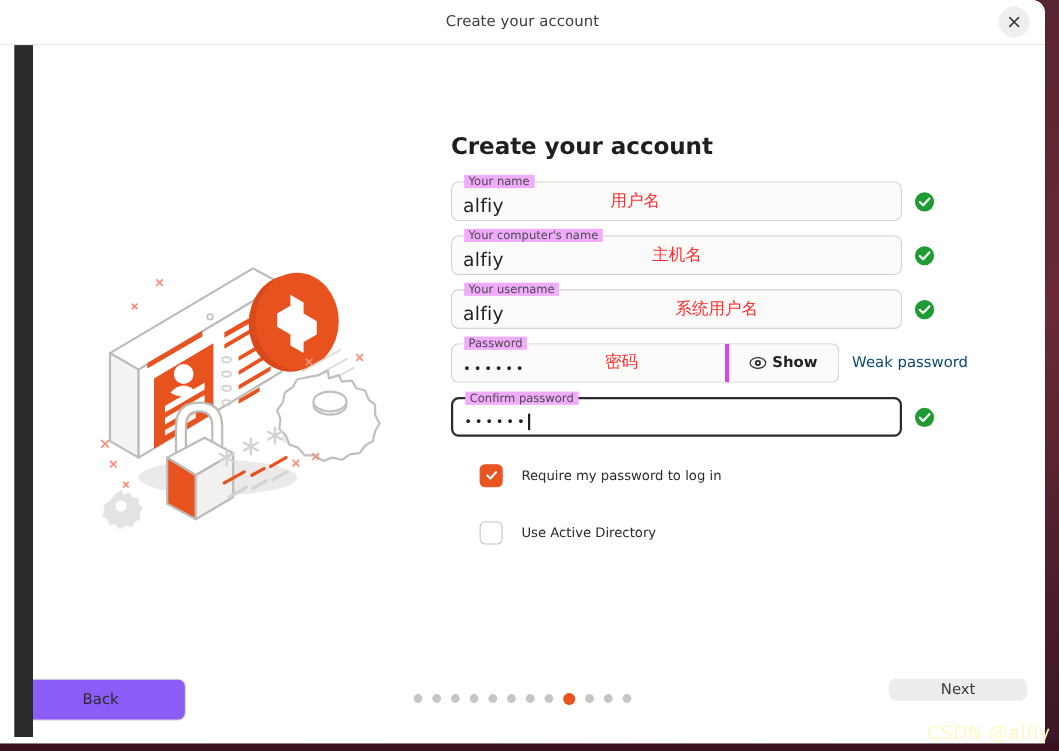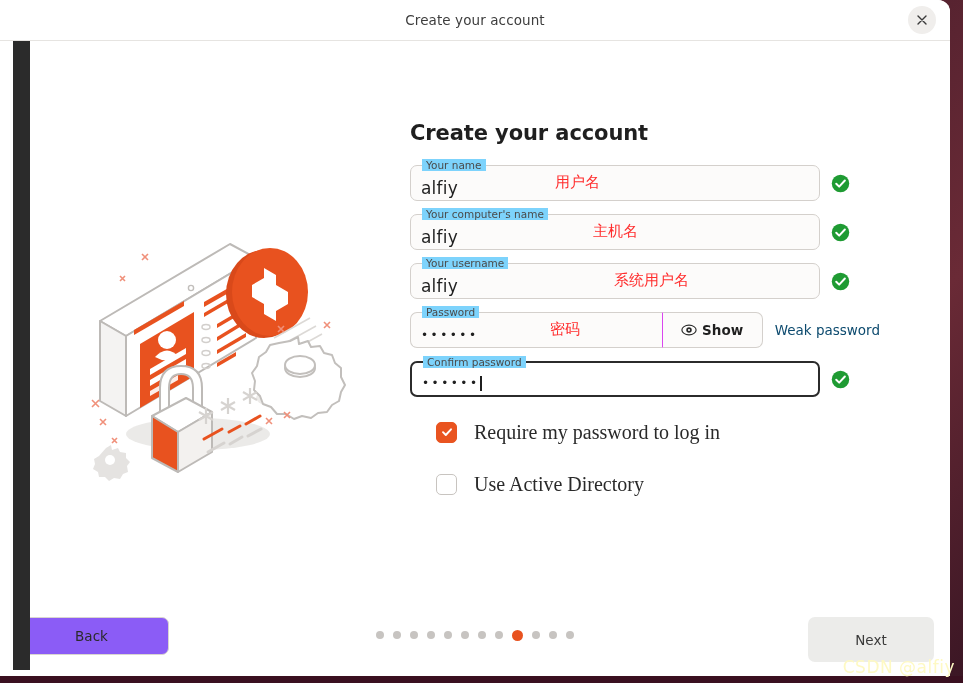--- a/index.html
+++ b/index.html
@@ -136,28 +136,28 @@
     align-items: flex-end;
     padding: 0 10px 4px 10px;
   }
   .entry.focused {
     border: 2px solid #2b2b2b;
     background: #ffffff;
   }
   .entry.left-joined {
     border-top-right-radius: 0;
     border-bottom-right-radius: 0;
-    border-right: 1px solid #d946ef;
+    border-right: 4px solid #d946ef;
   }
 
   .floating-label {
     position: absolute;
     top: -7px;
     left: 11px;
-    background: #7dd3fc;
+    background: #f0abfc;
     padding: 0 4px;
     font-size: 10.5px;
     color: #4a4a4a;
     white-space: nowrap;
   }
 
   .entry-value {
     font-size: 17px;
     color: #1f1f1f;
     line-height: 16px;
@@ -242,23 +242,22 @@
     display: flex;
     align-items: center;
     justify-content: center;
   }
   .checkbox.checked {
     background: #e95420;
     border-color: #e95420;
   }
   .check-row .label {
     margin-left: 17px;
-    font-size: 20px;
+    font-size: 12px;
     color: #2a2a2a;
-    font-family: Liberation Serif, serif;
   }
 
   
   #footer {
     position: absolute;
     left: 0;
     bottom: 0;
     width: 950px;
     height: 73px;
     background: #ffffff;
@@ -275,21 +274,21 @@
     font-size: 13.5px;
     color: #2a2a2a;
     cursor: pointer;
     font-family: inherit;
   }
   #next-button {
     position: absolute;
     right: 16px;
     top: 14px;
     width: 126px;
-    height: 45px;
+    height: 20px;
     border: none;
     border-radius: 7px;
     background: #ececea;
     font-size: 13.5px;
     color: #3a3a3a;
     cursor: pointer;
     font-family: inherit;
   }
   #pagination-dots {
     position: absolute;

